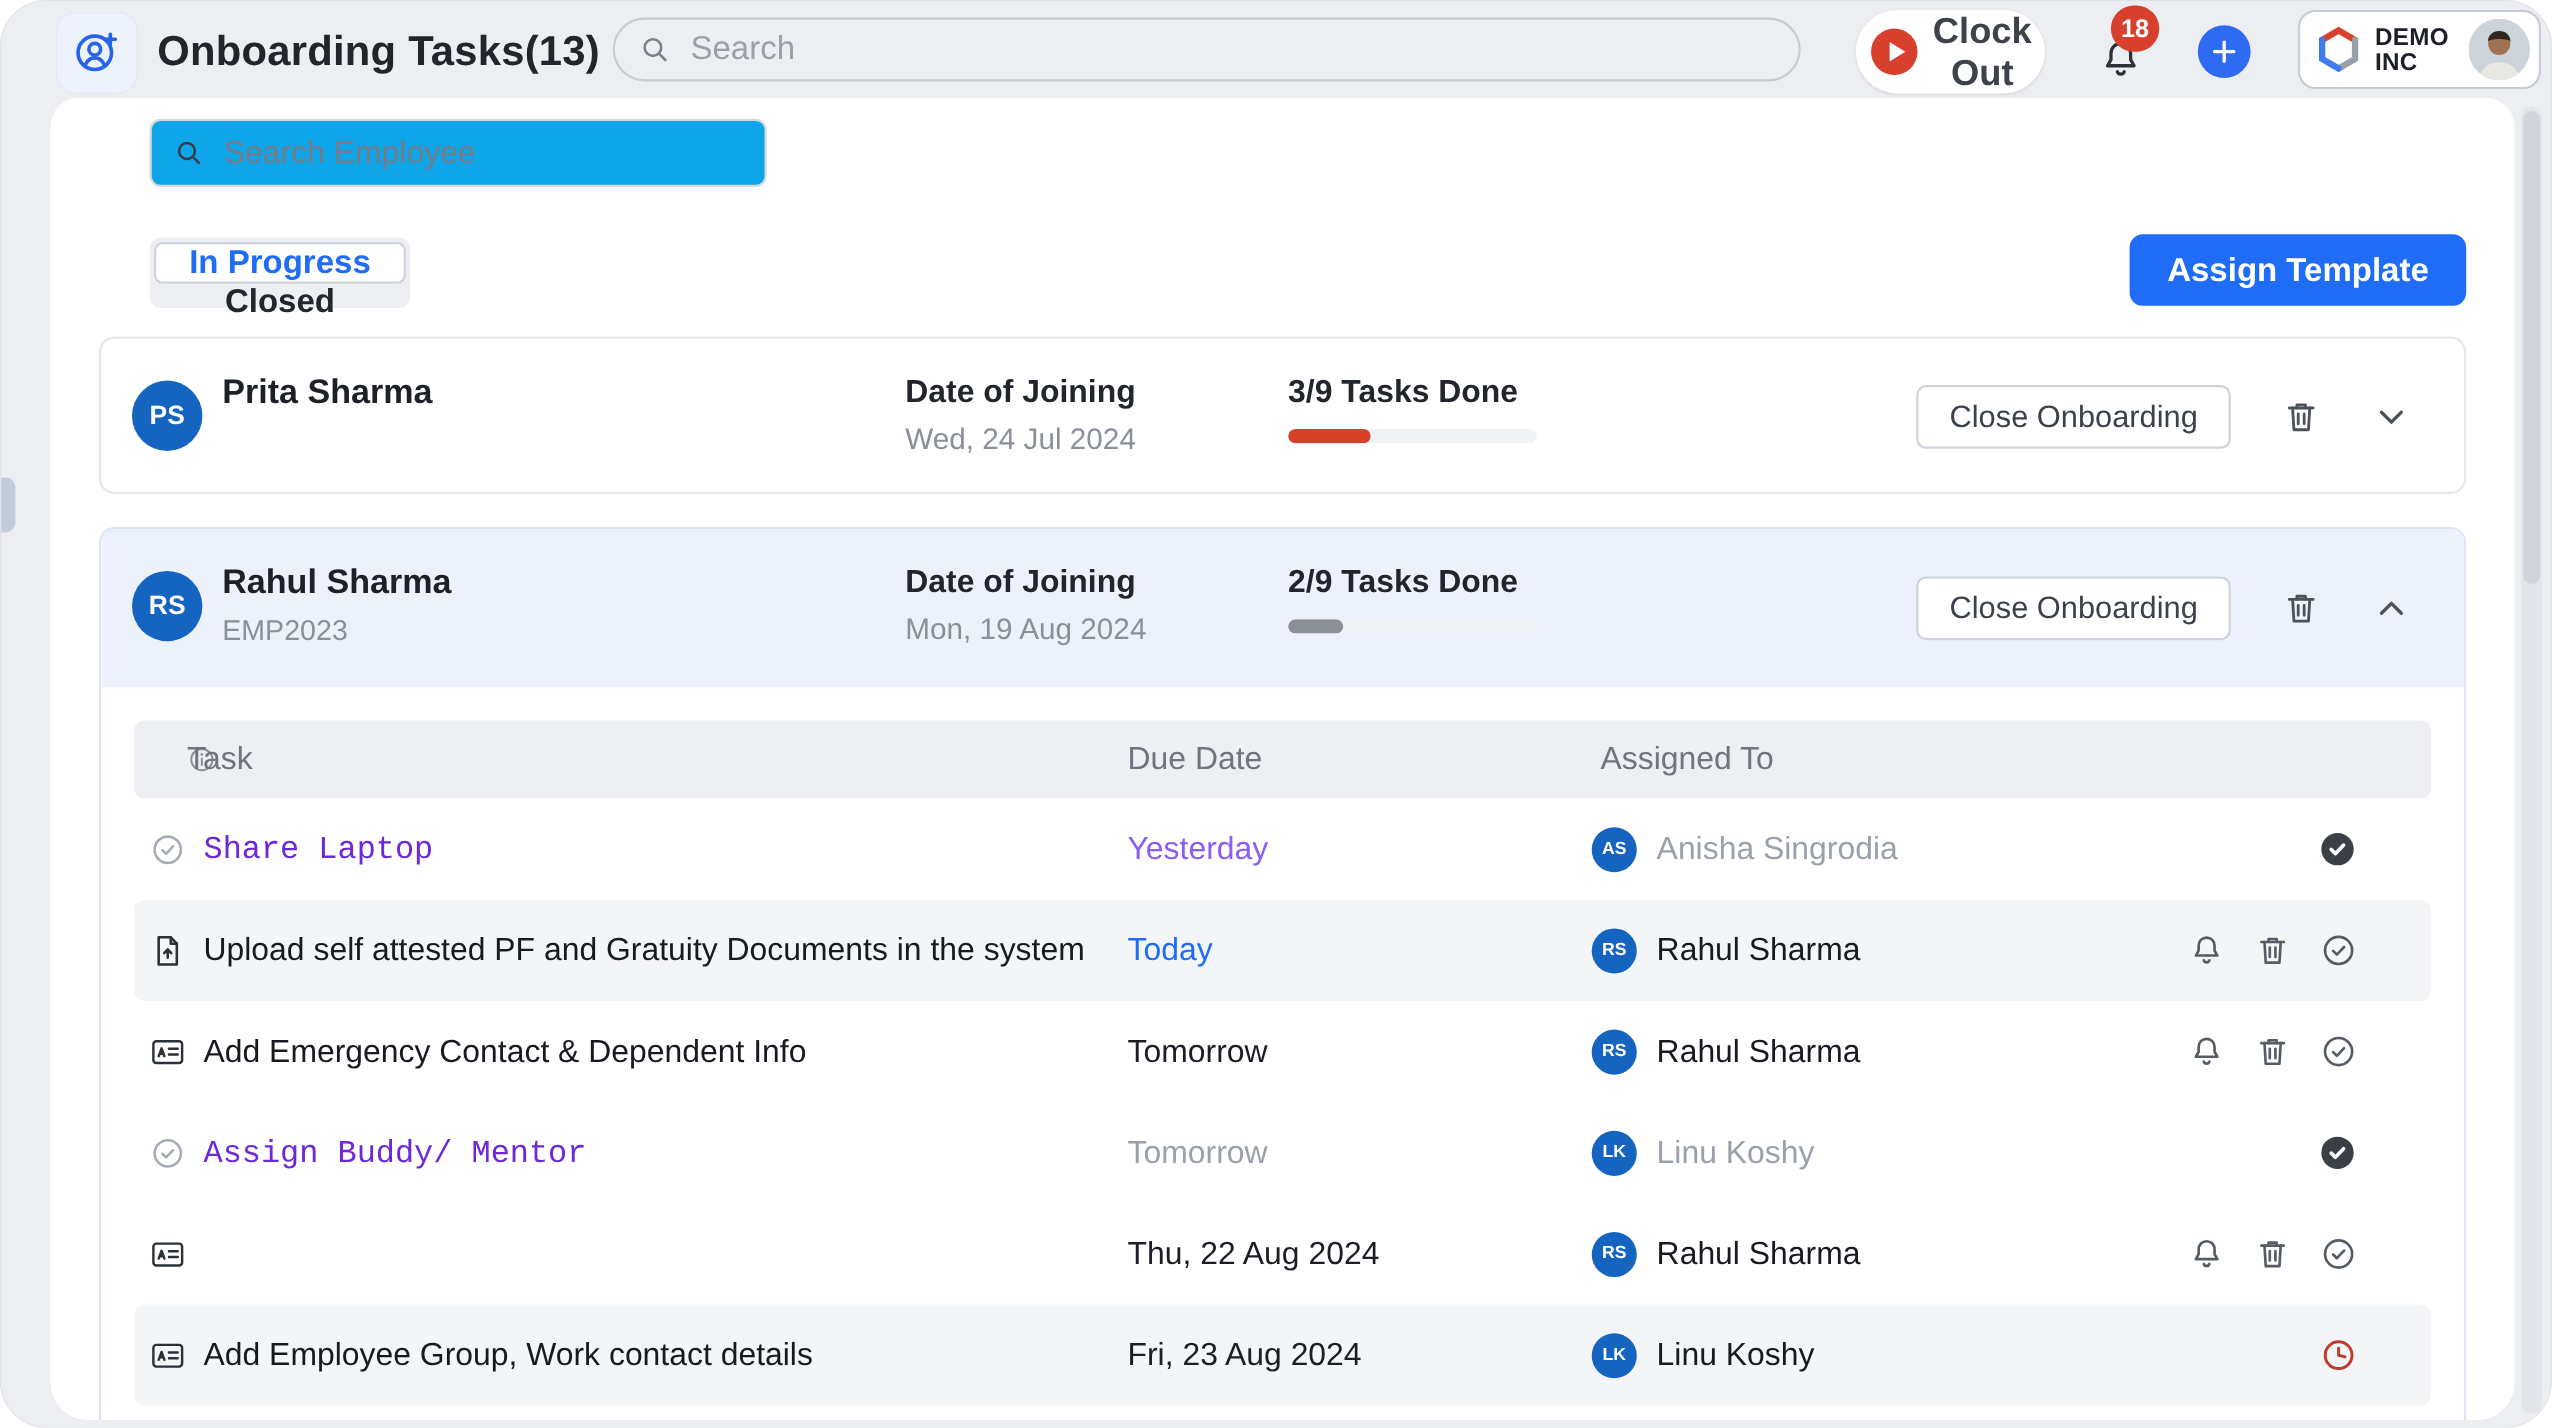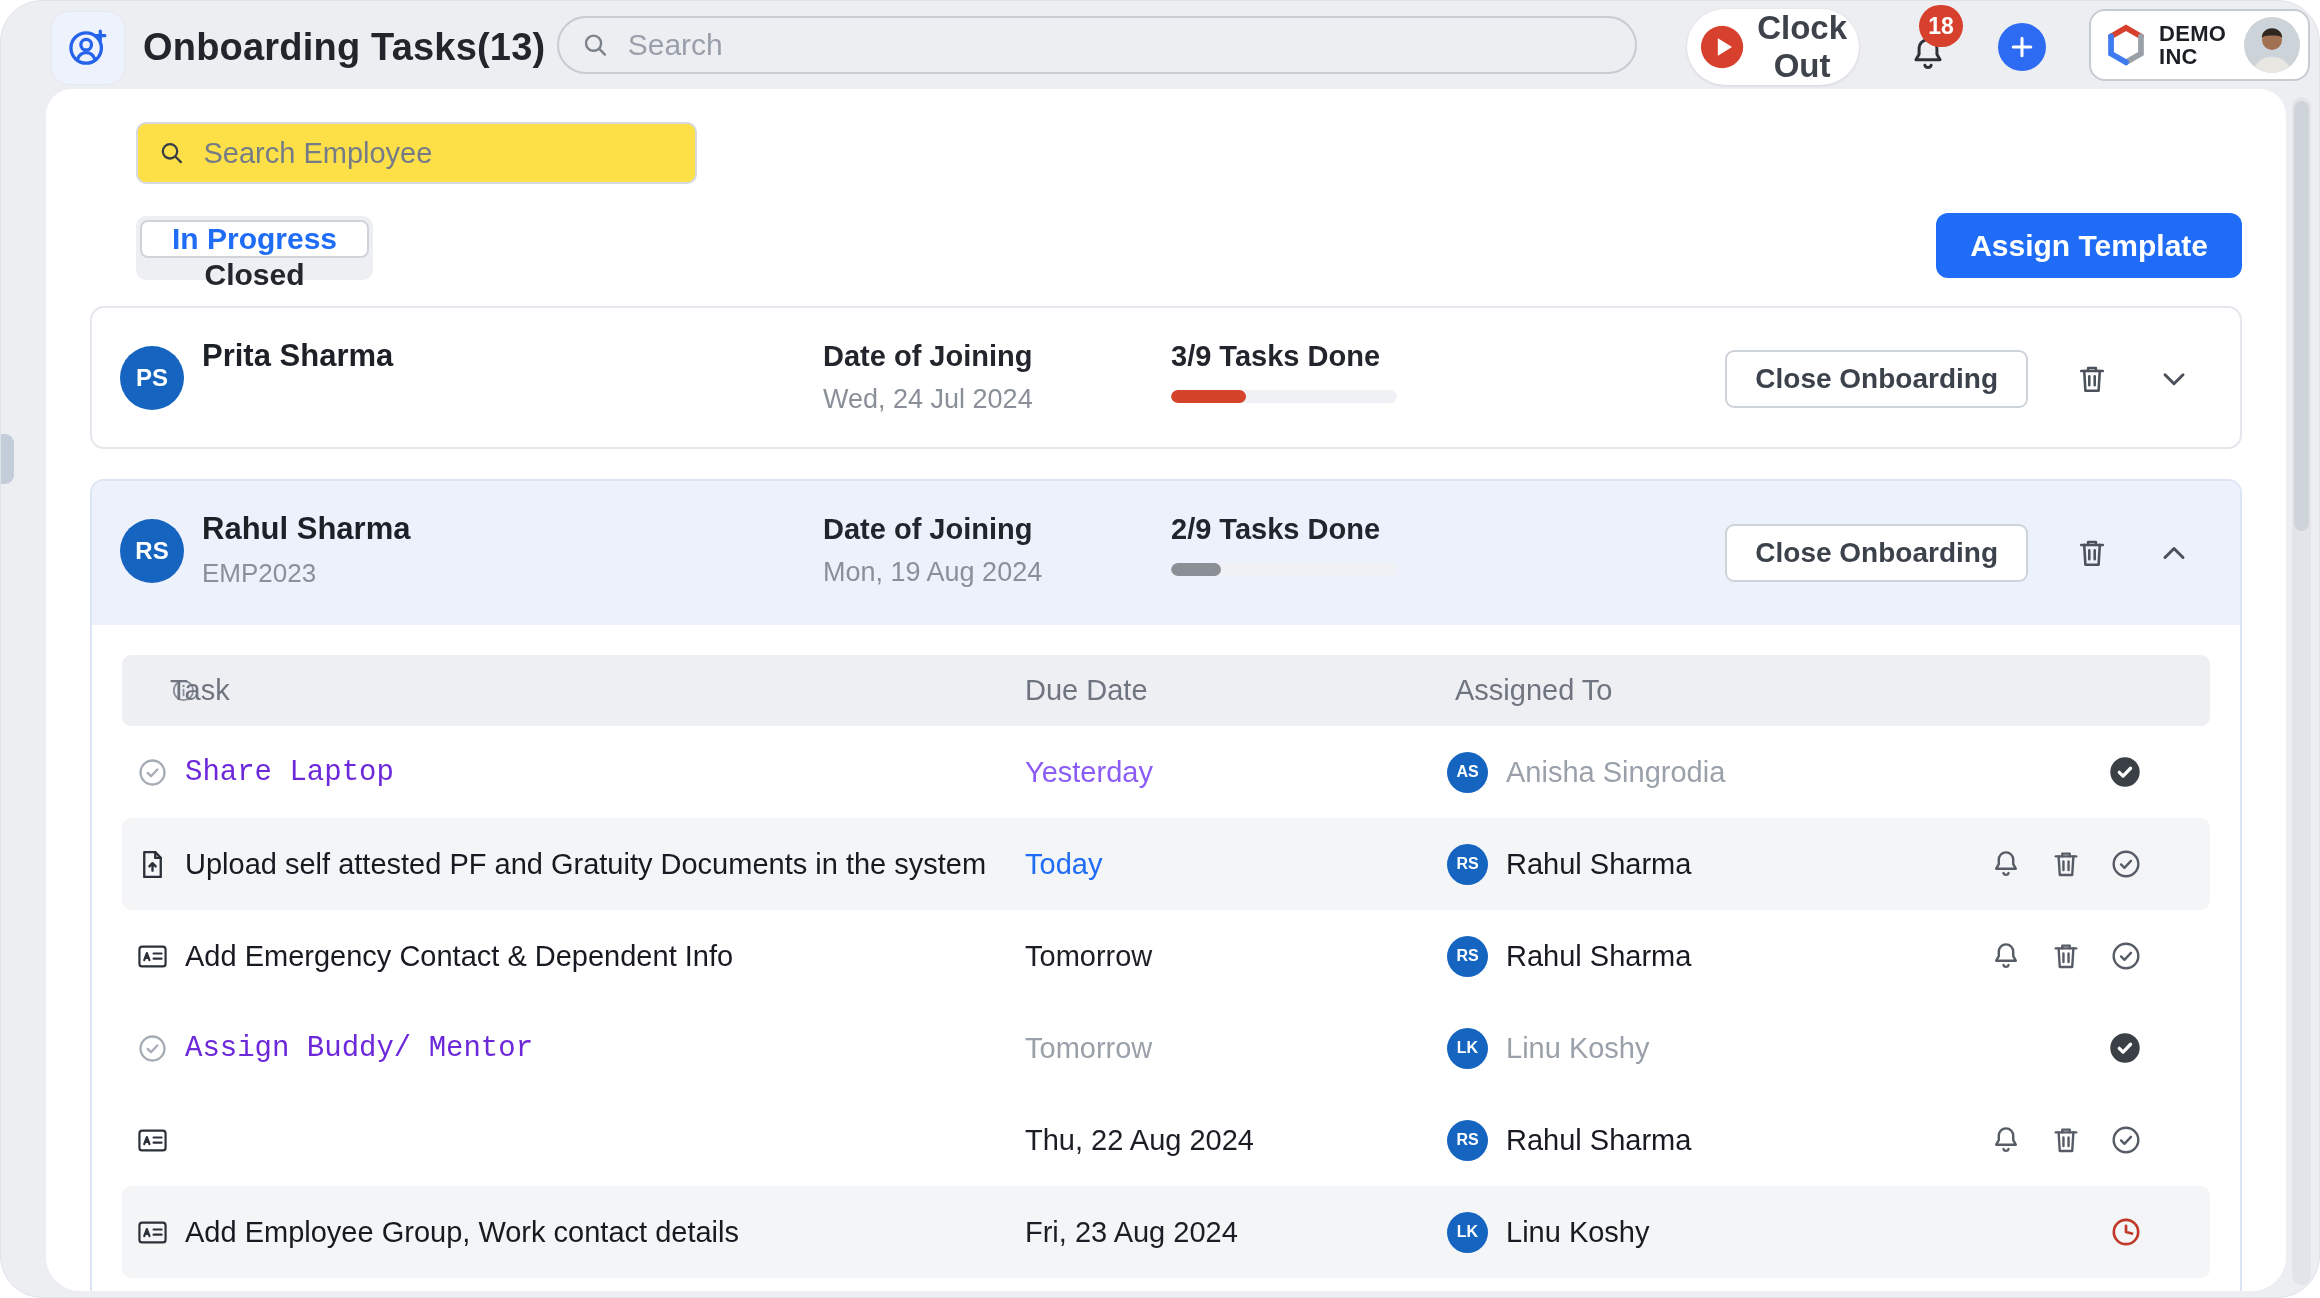--- a/index.html
+++ b/index.html
@@ -21,21 +21,21 @@
   .company-card{position:absolute;left:2088px;top:8px;width:221px;height:72px;background:#fff;border:2px solid #c7cbd2;border-radius:16px;display:flex;align-items:center;padding:0 8px 0 12px;cursor:pointer;}
   .company-name{font-size:22px;font-weight:800;color:#1c1f26;line-height:1.05;margin-left:10px;letter-spacing:.3px;}
   .photo{width:56px;height:56px;border-radius:50%;overflow:hidden;margin-left:auto;flex:none;}
 
   
   .panel{position:absolute;left:45px;top:88px;width:2240px;height:1202px;background:#fff;border-radius:26px 26px 34px 34px;overflow:hidden;}
   .scrollbar{position:absolute;left:2291px;top:96px;width:19px;height:1188px;background:#e2e4e9;border-radius:10px;}
   .scrollbar .thumb{position:absolute;left:2px;top:4px;width:15px;height:430px;border-radius:8px;background:#cfd3da;}
   .left-notch{position:absolute;left:0;top:433px;width:13px;height:50px;background:#c3ccd9;border-radius:0 9px 9px 0;}
 
-  .emp-search{position:absolute;left:90px;top:33px;width:561px;height:62px;border:2px solid #d6d9de;border-radius:10px;display:flex;align-items:center;padding:0 20px;color:#383e46;background:#fde047;}
+  .emp-search{position:absolute;left:90px;top:19px;width:561px;height:62px;border:2px solid #d6d9de;border-radius:10px;display:flex;align-items:center;padding:0 20px;color:#383e46;background:#0ea5e9;}
   .emp-search input{border:none;outline:none;background:transparent;font-size:29px;color:#3a3f47;width:100%;margin-left:16px;}
   .emp-search input::placeholder{color:#757c87;}
 
   .tabs{position:absolute;left:90px;top:127px;height:64px;background:#edeff3;border-radius:10px;display:flex;align-items:center;padding:4px;flex-direction:column;}
   .tab{height:56px;border:none;background:transparent;border-radius:8px;padding:0 30px;font-size:30px;font-weight:700;color:#23262c;cursor:pointer;}
   .tab.active{background:#fff;border:2px solid #cfd4da;color:#1f6cf6;}
   .assign-btn{position:absolute;right:44px;top:124px;height:65px;background:#1f6cf6;color:#fff;border:none;border-radius:12px;padding:0 34px;font-size:30px;font-weight:700;cursor:pointer;}
 
   
   .ecard{position:absolute;left:44px;width:2152px;background:#fff;border:2px solid #e4e7ec;border-radius:14px;}
@@ -49,21 +49,21 @@
   .ename{font-size:31px;font-weight:700;color:#1d2127;}
   .esub{font-size:26px;color:#8a9099;margin-top:11px;}
   .dojblock{position:absolute;left:731px;top:32px;}
   .dojlabel{font-size:29px;font-weight:700;color:#22262c;}
   .dojval{font-size:27px;color:#8a9099;margin-top:11px;text-align:right;}
   .tasksblock{position:absolute;left:1079px;top:32px;}
   .taskslabel{font-size:29px;font-weight:700;color:#22262c;}
   .pbar{width:226px;height:13px;border-radius:7px;background:#f0f1f4;margin-top:17px;overflow:hidden;}
   .pfill{height:100%;border-radius:7px;}
   .headright{position:absolute;right:48px;top:0;height:100%;display:flex;align-items:center;gap:46px;}
-  .close-btn{height:58px;border:2px solid #ced3d9;background:#fff;border-radius:9px;padding:0 28px;font-size:28px;font-weight:700;color:#3c424b;cursor:pointer;}
+  .close-btn{height:58px;border:2px solid #ced3d9;background:#fff;border-radius:9px;padding:0 28px;font-size:28px;font-weight:400;color:#3c424b;cursor:pointer;}
   .hicon{width:36px;height:36px;color:#4c525b;cursor:pointer;}
 
   
   .card-body{position:absolute;left:0;right:0;top:144px;bottom:0;padding:30px;background:#fff;}
   .thead{position:relative;height:71px;background:#edeff2;border-radius:9px;}
   .thead span{position:absolute;top:0;height:71px;display:flex;align-items:center;font-size:29px;color:#6f7580;}
   .th-task{left:48px;gap:12px;}
   .th-due{left:903px;}
   .th-asg{left:1333px;}
   .iinfo{width:27px;height:27px;color:#8a9099;}

